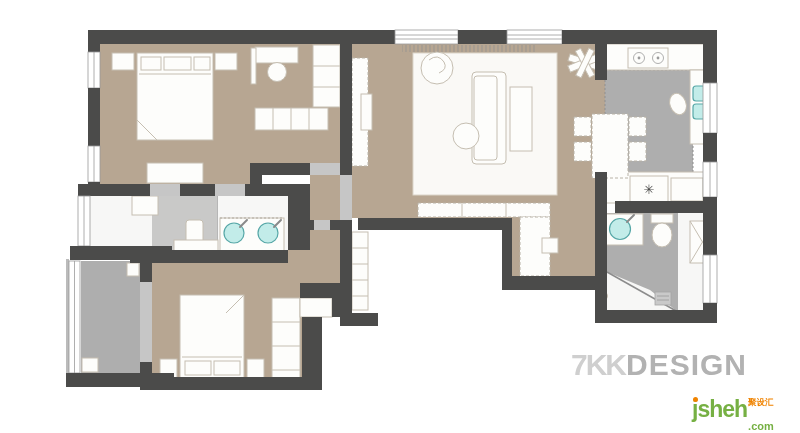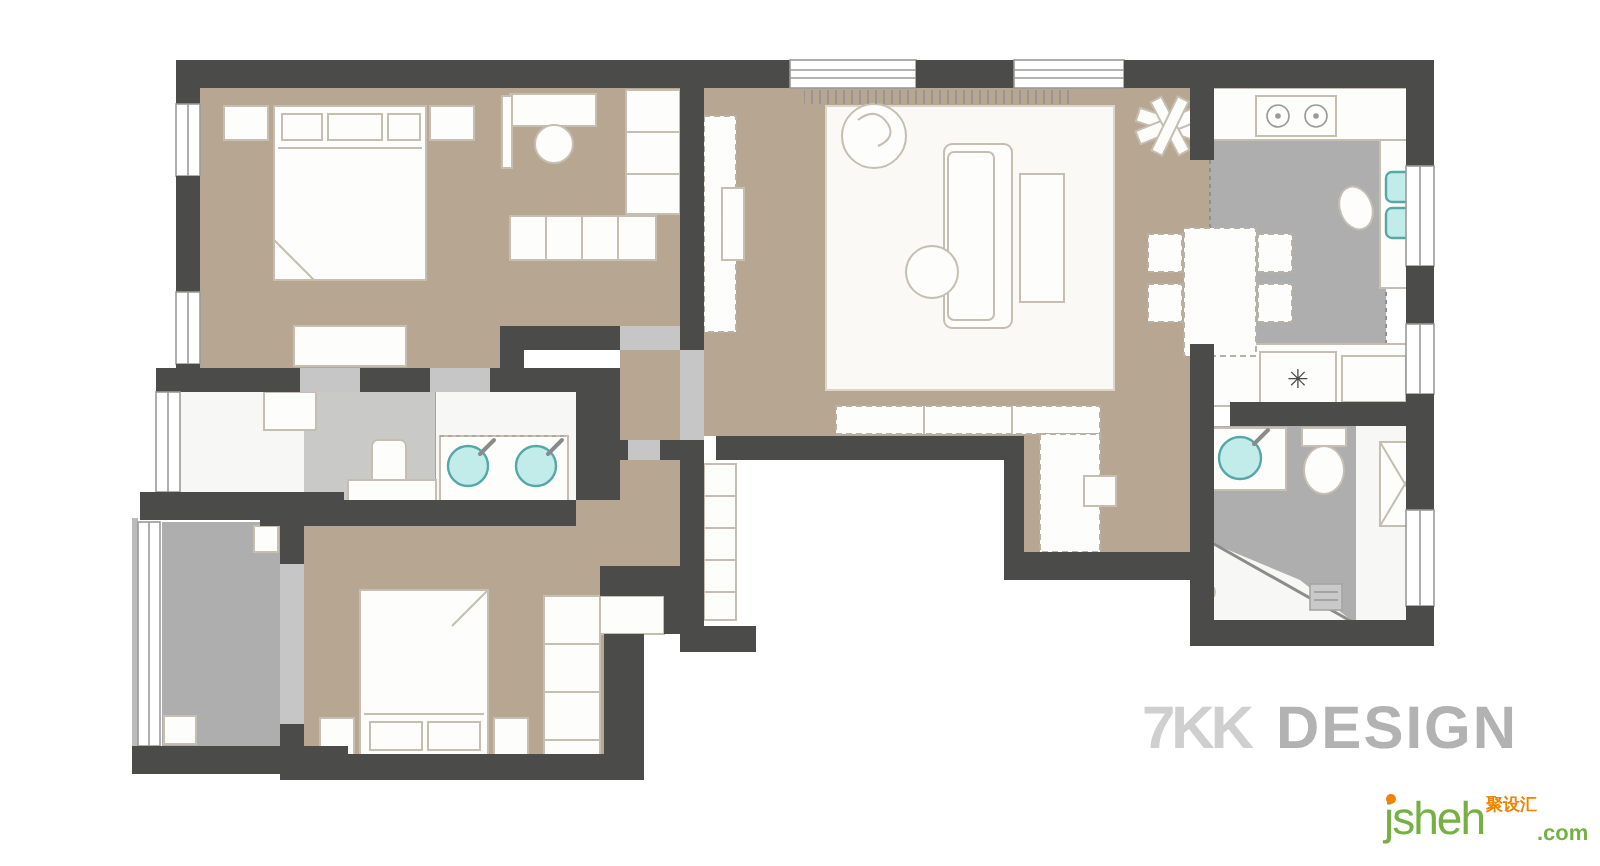--- a/index.html
+++ b/index.html
@@ -14,27 +14,27 @@
   .furn{fill:#fdfdfb;stroke:var(--c-furniture-outline,#c5beb1);stroke-width:1;}
   .furnd{fill:#fdfdfb;stroke:#b8b2a6;stroke-width:1;stroke-dasharray:3 2;}
   .teal{fill:var(--c-sink-teal,#c2ece9);stroke:var(--c-sink-teal-border,#5aa8a8);stroke-width:1.2;}
   .win{fill:#ffffff;stroke:#9a9a9a;stroke-width:0.8;}
   .door{fill:var(--c-door-gray,#c6c6c6);}
   .ln{stroke:#c5beb1;stroke-width:1;fill:none;}
   .lng{stroke:#9a9a9a;stroke-width:0.8;fill:none;}
   #wm{position:absolute;left:571px;top:350px;font-weight:bold;font-size:30px;line-height:1;
       letter-spacing:0px;user-select:none;}
   #wm .brand{color:var(--c-watermark-brand,#cfcfcf);letter-spacing:-2px;}
-  #wm .word{color:var(--c-watermark-word,#b2b2b2);margin-left:13px;letter-spacing:1px;}
+  #wm .word{color:var(--c-watermark-word,#b2b2b2);margin-left:1px;letter-spacing:1px;}
   #sitelogo{position:absolute;left:692px;top:398px;display:flex;align-items:flex-start;user-select:none;}
-  #sitelogo .name{position:relative;color:var(--c-logo-green,#76b043);font-weight:400;
+  #sitelogo .name{position:relative;color:var(--c-logo-green,#76b043);font-weight:700;
       font-size:23px;line-height:1;letter-spacing:-1px;}
   #sitelogo .jdot{position:absolute;left:1px;top:-1px;width:5px;height:5px;border-radius:50%;
       background:var(--c-logo-orange,#f08300);}
-  #sitelogo .right{display:flex;flex-direction:row;margin-left:1px;}
+  #sitelogo .right{display:flex;flex-direction:column;margin-left:1px;}
   #sitelogo .cjk{color:var(--c-logo-orange,#f08300);font-size:8.5px;font-weight:bold;line-height:1;}
   #sitelogo .tld{color:var(--c-logo-green,#76b043);font-size:11px;font-weight:800;line-height:1;margin-top:14px;}
   .star{fill:#4b4b4a;font-size:13px;font-family:"DejaVu Sans",sans-serif;}
 </style>
 </head>
 <body>
 
 <div id="stage">
 <svg width="800" height="433" viewBox="0 0 800 433">
   <defs>

